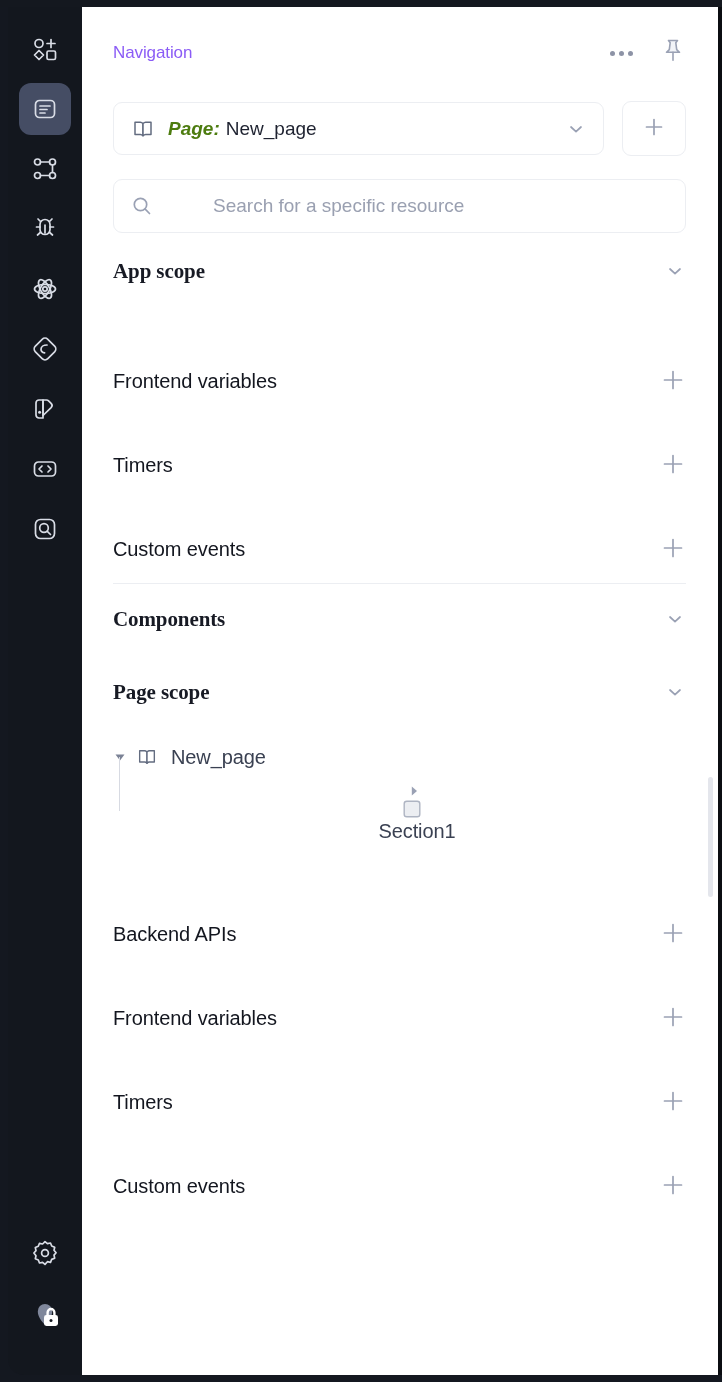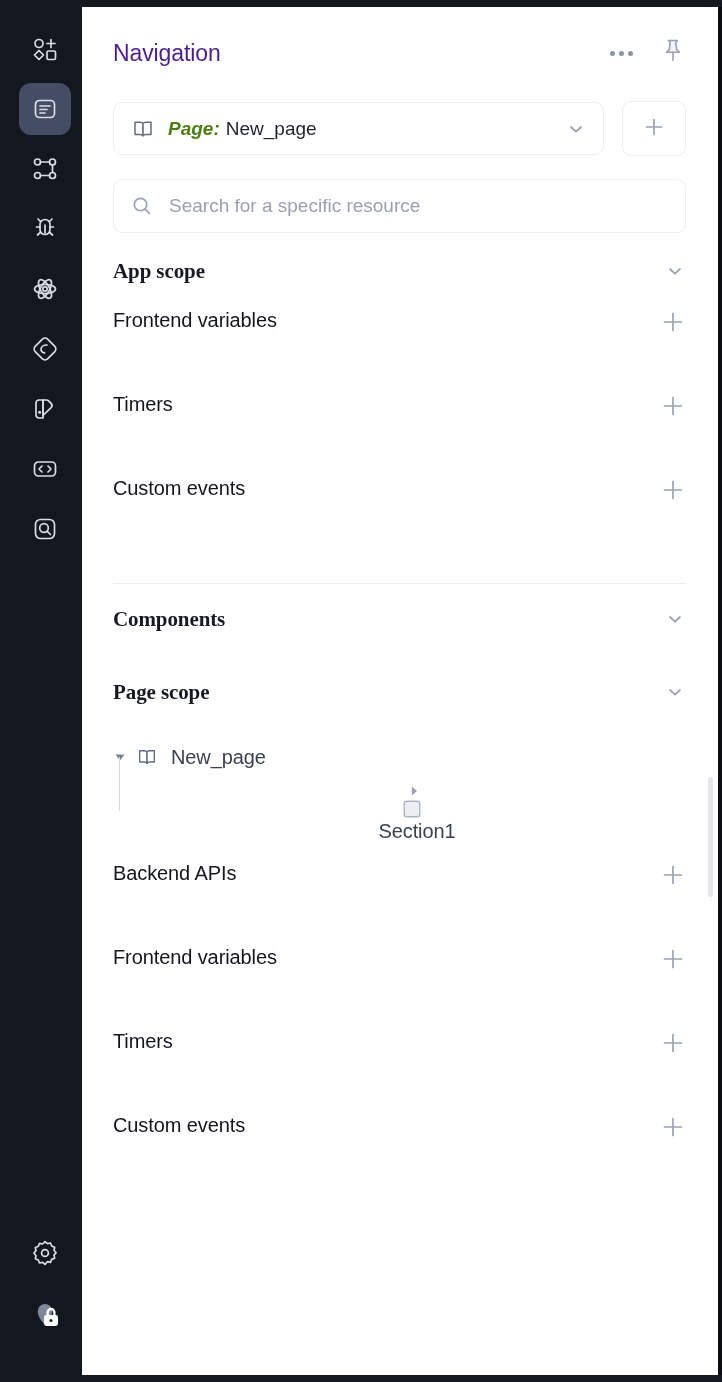--- a/index.html
+++ b/index.html
@@ -92,22 +92,22 @@
 
   
   .panel-header {
     height: 92px;
     display: flex;
     align-items: center;
     padding: 0 32px 0 31px;
     box-sizing: border-box;
   }
   .panel-title {
-    font-size: 23px;
-    color: #4c1d95;
+    font-size: 17px;
+    color: #8b5cf6;
     font-weight: 400;
     letter-spacing: -0.1px;
     flex: 1;
   }
   .hdr-actions {
     display: flex;
     align-items: center;
     gap: 27px;
   }
   .dots-btn {
@@ -184,20 +184,21 @@
   .search-wrap .mag { margin-right: 15px; display: flex; }
   .search-input {
     border: none;
     outline: none;
     font-size: 19px;
     font-family: "Liberation Sans", sans-serif;
     color: #1e2230;
     background: transparent;
     width: 100%;
     padding: 0;
+    margin-left: 44px;
   }
   .search-input::placeholder { color: #9aa0b1; }
 
   
   .scope { padding: 0 32px 0 31px; }
   .scope-head {
     display: flex;
     align-items: center;
     height: 76px;
     cursor: pointer;
@@ -206,21 +207,21 @@
     font-size: 21px;
     font-weight: bold;
     color: #171a24;
     letter-spacing: -0.1px;
     font-family: Liberation Serif, serif;
   }
   .scope-head .chev { margin-left: auto; display: flex; }
 
   .res-row {
     display: flex;
-    align-items: flex-start;
+    align-items: flex-end;
     height: 84px;
     cursor: pointer;
   }
   .res-row .t {
     font-size: 20px;
     color: #13161f;
     letter-spacing: -0.1px;
   }
   .res-row .plus { margin-left: auto; display: flex; }
 

